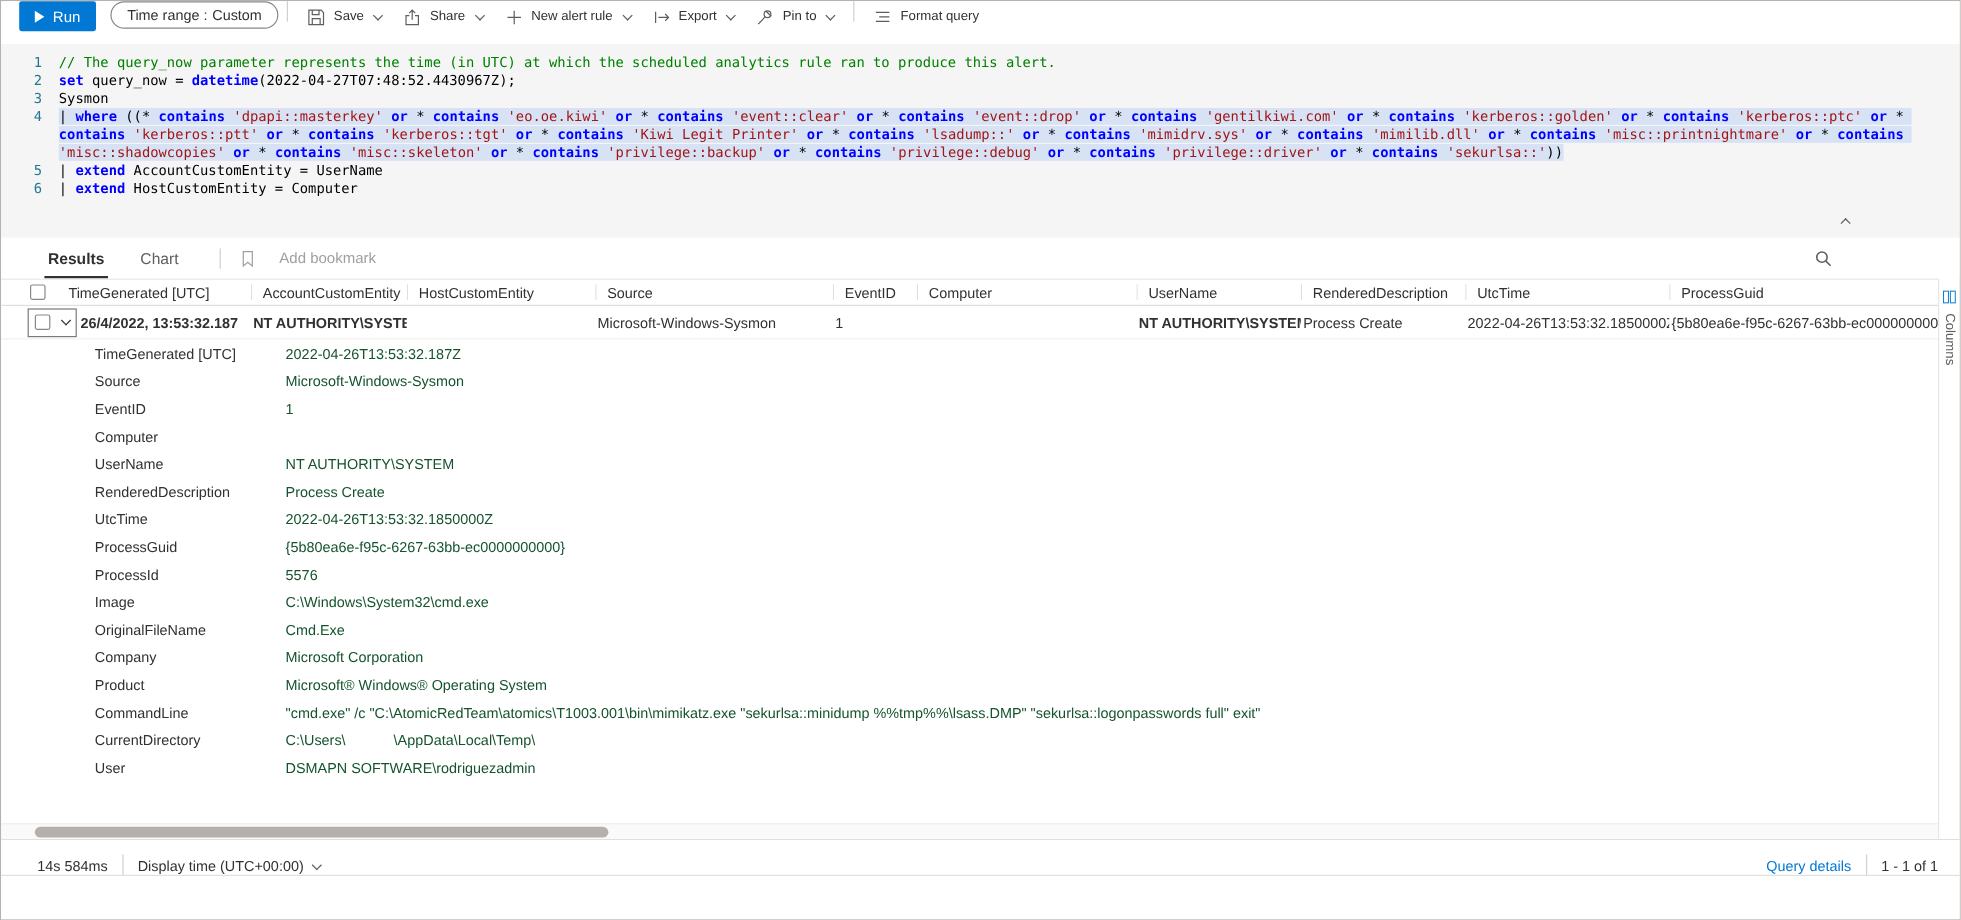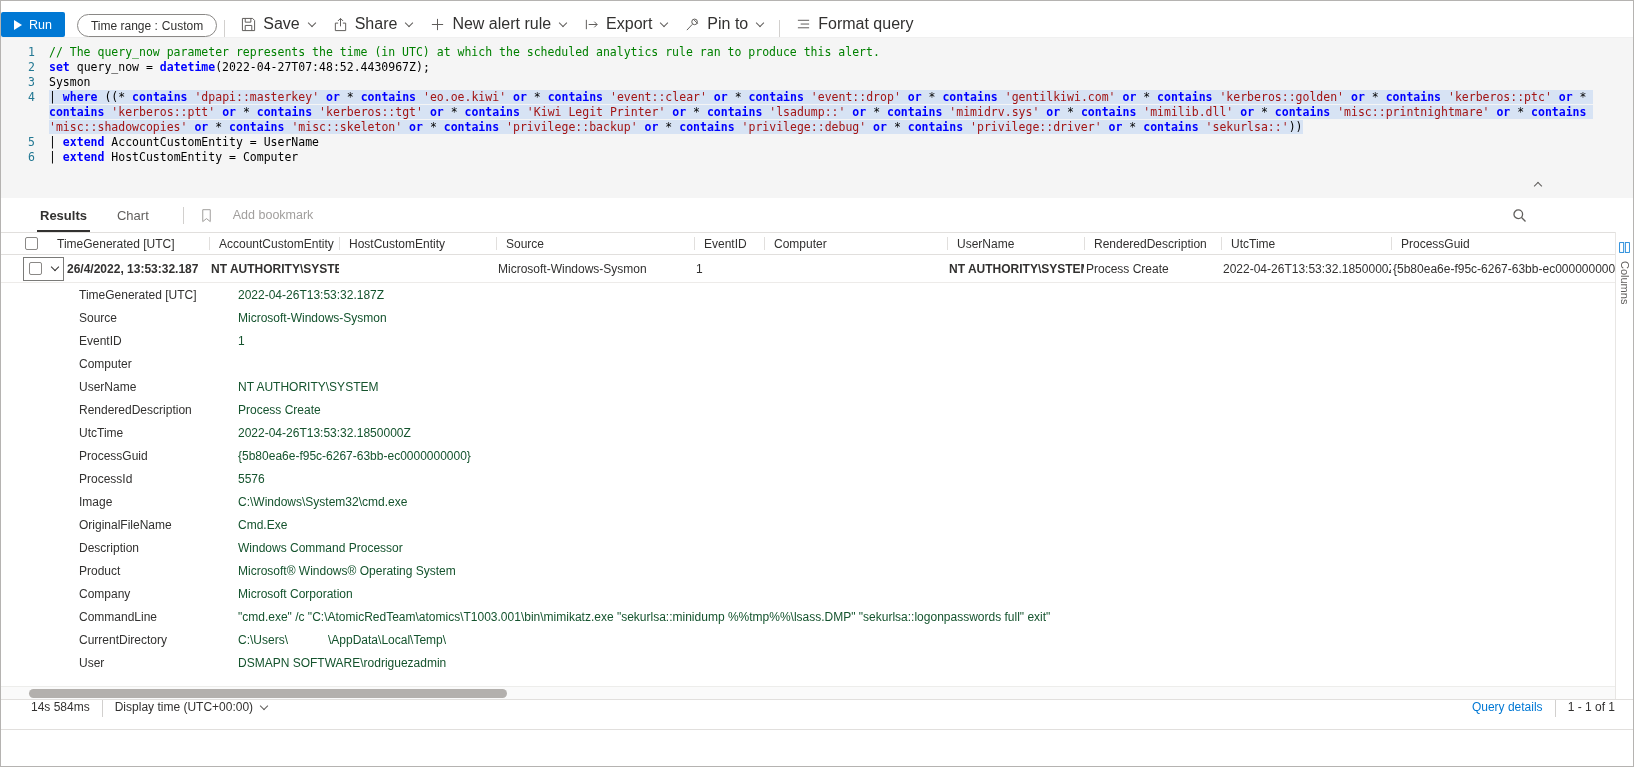--- a/index.html
+++ b/index.html
@@ -3,25 +3,25 @@
 <meta charset="utf-8">
 <style>
   *{margin:0;padding:0;box-sizing:border-box}
   html,body{width:1634px;height:767px;overflow:hidden;background:#fff}
   body{font-family:"Liberation Sans",sans-serif;font-size:12px;color:#323130}
   .app{width:1634px;height:767px;border:1px solid #b5b3b1;display:flex;flex-direction:column;background:#fff}
   .grow{flex:1}
   .bold{font-weight:400}
 
   
-  .toolbar{height:37px;flex:0 0 37px;display:flex;align-items:flex-end;padding:0 14px 0 0;background:#fff;border-bottom:1px solid #f0f0f0}
+  .toolbar{height:37px;flex:0 0 37px;display:flex;align-items:flex-start;padding:0 14px 0 15px;background:#fff;border-bottom:1px solid #f0f0f0}
   .run-btn{display:flex;align-items:center;gap:7px;background:#0078d4;color:#fff;border:none;border-radius:2px;height:25px;padding:0 13px;font-size:12.5px;font-family:inherit;cursor:pointer}
   .play{width:0;height:0;border-left:8px solid #fff;border-top:5px solid transparent;border-bottom:5px solid transparent}
   .time-pill{display:flex;align-items:center;gap:4px;border:1px solid #8a8886;border-radius:12px;height:23px;padding:0 13px;margin-left:12px;font-size:12px;cursor:pointer;background:#fff}
-  .tb-btn{display:flex;align-items:center;gap:7px;height:26px;padding:0 9px;color:#323130;font-size:16px;cursor:pointer;background:transparent;border:none;font-family:inherit;white-space:nowrap}
+  .tb-btn{display:flex;align-items:center;gap:7px;height:26px;padding:0 9px;color:#323130;font-size:11px;cursor:pointer;background:transparent;border:none;font-family:inherit;white-space:nowrap}
   .tb-sep{width:1px;height:17px;background:#d2d0ce;margin:0 7px;flex:0 0 1px}
   .ic{width:15px;height:15px;color:#605e5c;flex:0 0 15px}
   .ic *{vector-effect:non-scaling-stroke}
   .chev{display:inline-block;width:6px;height:6px;border-right:1.4px solid #605e5c;border-bottom:1.4px solid #605e5c;transform:rotate(45deg);margin:-3px 0 0 2px}
   .chev.up{transform:rotate(-135deg);margin-top:4px}
   .chev.down{border-color:#323130}
 
   
   .editor{background:#f5f5f5;flex:0 0 160px;position:relative;padding-top:7px;overflow:hidden}
   .eline{display:flex;font-family:"DejaVu Sans Mono","Liberation Mono",monospace;font-size:11.5px;line-height:15px}
@@ -58,21 +58,21 @@
   .tcell{padding-left:2px;overflow:hidden;white-space:nowrap;flex:0 0 auto;height:100%;display:flex;align-items:center}
   .tcell.b{font-weight:700}
   .details{flex:1;overflow:hidden;background:#fff}
   .drow{display:flex;height:23px;align-items:center;padding-left:78px;font-size:12px}
   .dkey{flex:0 0 159px;color:#323130;white-space:nowrap;overflow:hidden}
   .dval{color:#14532d;white-space:pre;overflow:hidden}
   .hscroll{height:13px;flex:0 0 13px;background:#fafafa;border-top:1px solid #ededeb;position:relative}
   .hthumb{position:absolute;left:28px;top:2px;width:478px;height:9px;background:#b3b0ad;border-radius:5px;cursor:pointer}
 
   
-  .statusbar{height:31px;flex:0 0 31px;border-top:1px solid #e1dfdd;border-bottom:1px solid #e1dfdd;display:flex;align-items:flex-start;padding:0 18px 0 30px;background:#fff;font-size:12px}
+  .statusbar{height:31px;flex:0 0 31px;border-top:1px solid #e1dfdd;border-bottom:1px solid #e1dfdd;display:flex;align-items:flex-end;padding:0 18px 0 30px;background:#fff;font-size:12px}
   .statusbar .tb-sep{margin:0 12px}
   .disp{display:flex;align-items:center;gap:6px;cursor:pointer}
   .qd{color:#0078d4;cursor:pointer;text-decoration:none}
   .range{margin-left:0}
   .bottom-pad{flex:1;background:#fff}
 </style>
 </head>
 <body>
 
 <div class="app">
@@ -270,30 +270,26 @@
         </div>
         <div class="drow">
           <div class="dkey">Image</div>
           <div class="dval">C:\Windows\System32\cmd.exe</div>
         </div>
         <div class="drow">
           <div class="dkey">OriginalFileName</div>
           <div class="dval">Cmd.Exe</div>
         </div>
         <div class="drow">
-          <div class="dkey">Description</div>
-          <div class="dval">Windows Command Processor</div>
+          <div class="dkey">Company</div>
+          <div class="dval">Microsoft Corporation</div>
         </div>
         <div class="drow">
           <div class="dkey">Product</div>
           <div class="dval">Microsoft® Windows® Operating System</div>
-        </div>
-        <div class="drow">
-          <div class="dkey">Company</div>
-          <div class="dval">Microsoft Corporation</div>
         </div>
         <div class="drow">
           <div class="dkey">CommandLine</div>
           <div class="dval">"cmd.exe" /c "C:\AtomicRedTeam\atomics\T1003.001\bin\mimikatz.exe "sekurlsa::minidump %%tmp%%\lsass.DMP" "sekurlsa::logonpasswords full" exit"</div>
         </div>
         <div class="drow">
           <div class="dkey">CurrentDirectory</div>
           <div class="dval">C:\Users\            \AppData\Local\Temp\</div>
         </div>
         <div class="drow">

